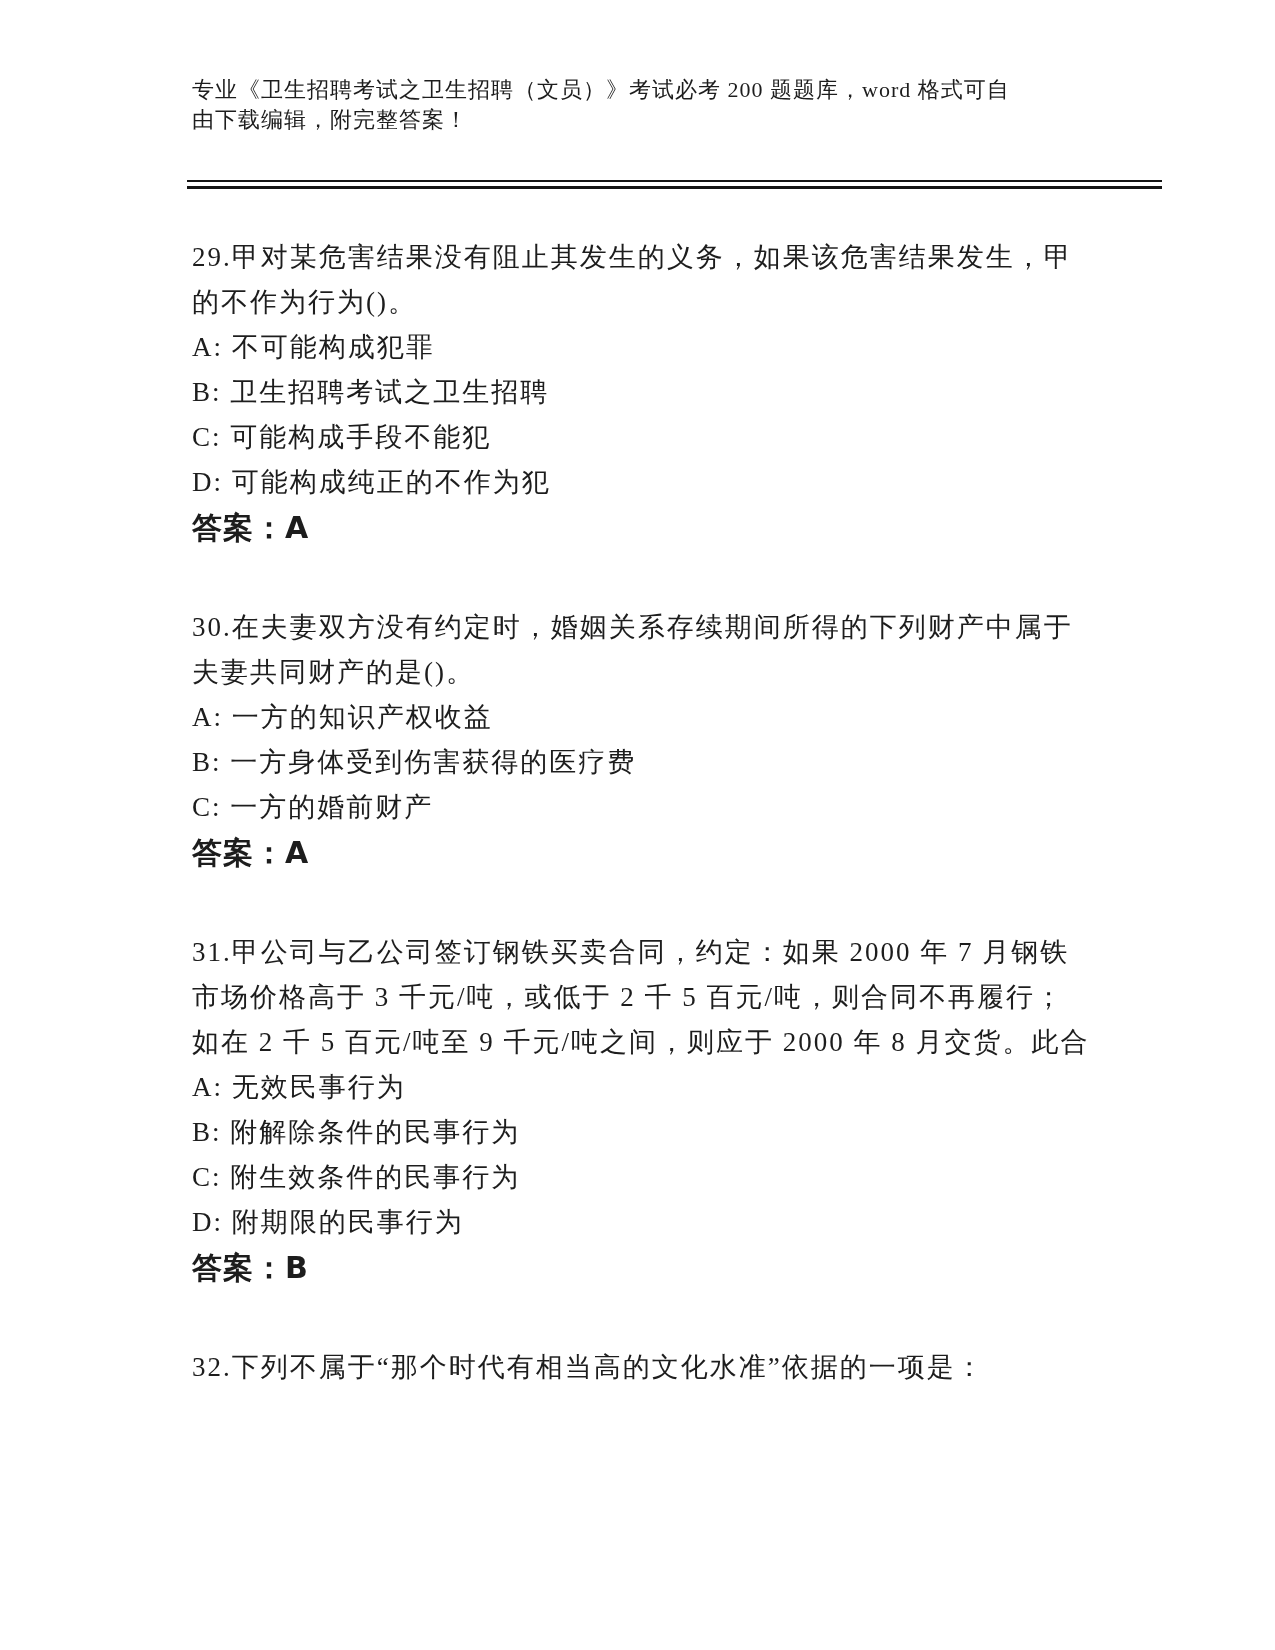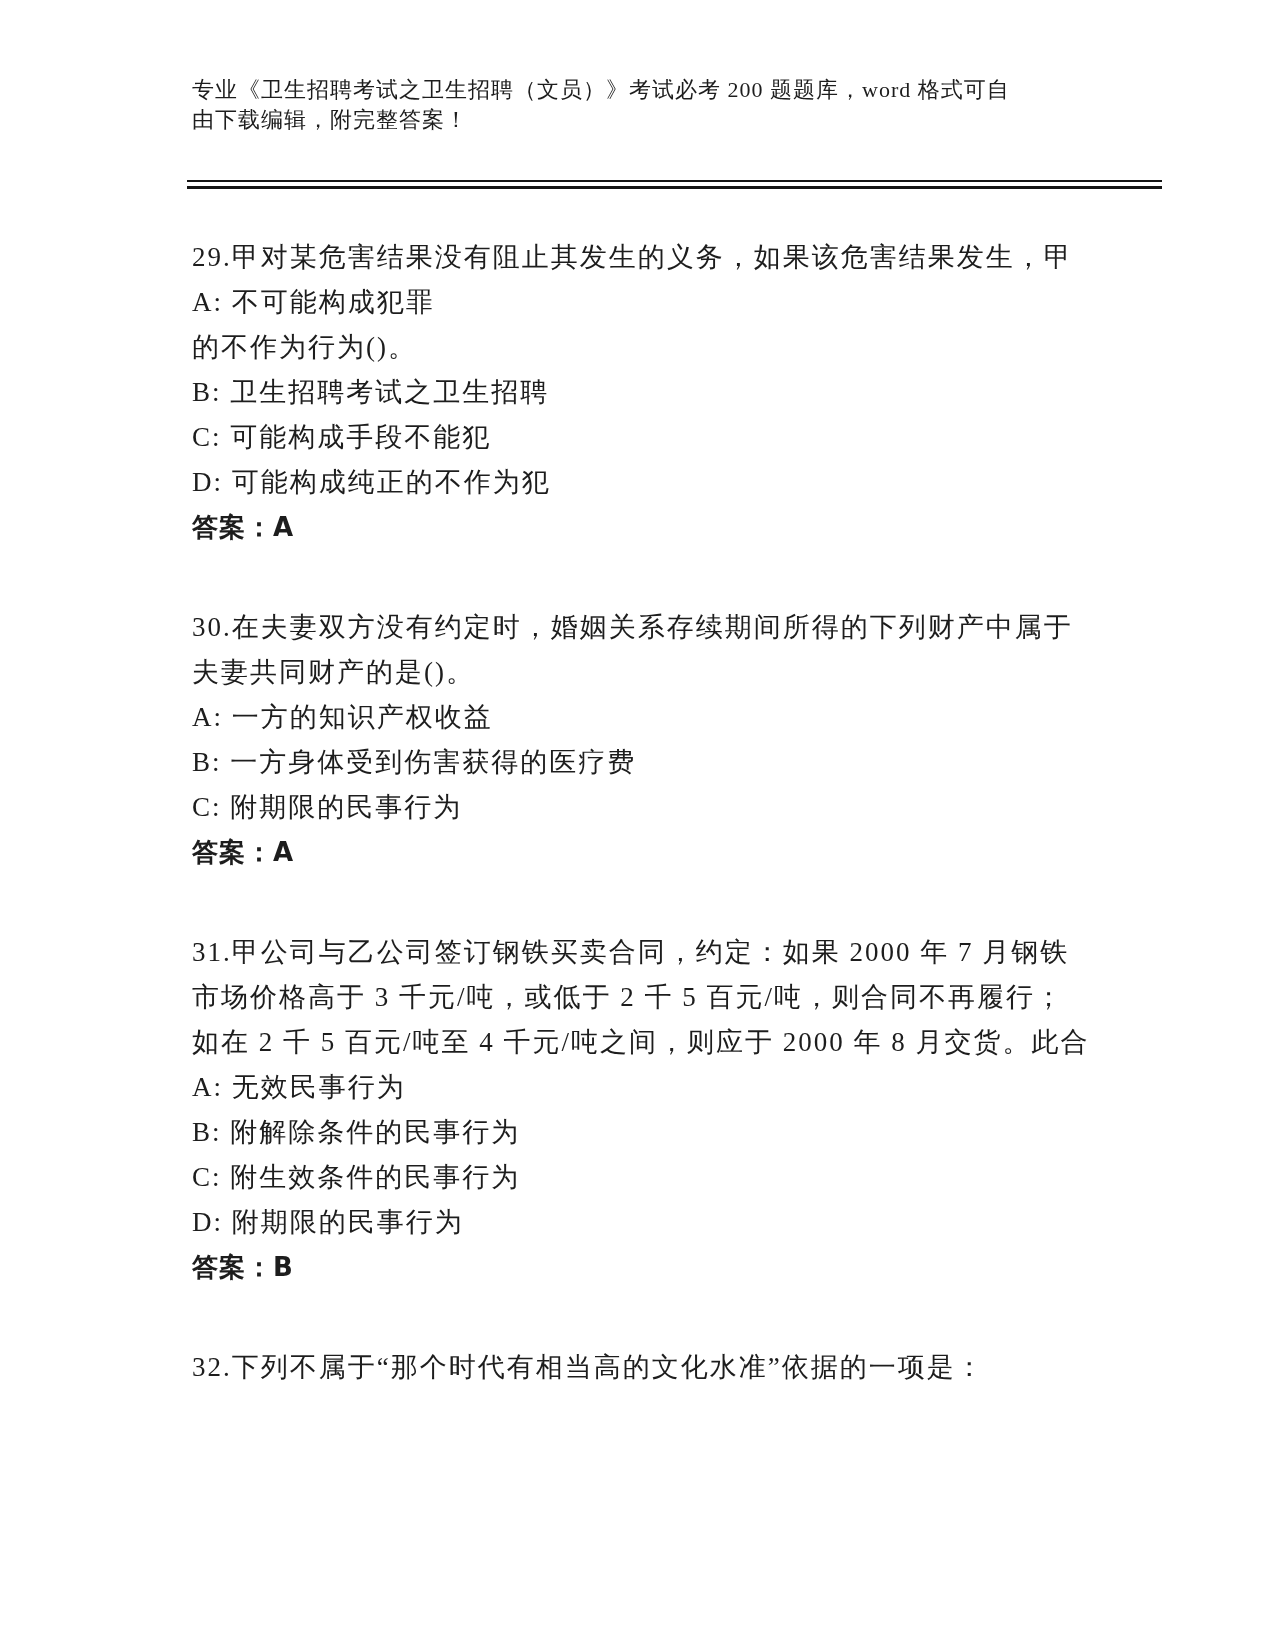--- a/index.html
+++ b/index.html
@@ -32,60 +32,60 @@
     font-size:27px;
     line-height:45px;
     letter-spacing:2px;
   }
   .qblock{margin-bottom:55px;margin-top:44px;}
   .line{white-space:nowrap;}
   .answer-line{
     font-family:"DejaVu Sans","Liberation Sans",sans-serif;
     font-weight:700;
     letter-spacing:1px;
-    font-size:26px;
+    font-size:30px;
   }
 </style>
 </head>
 <body>
 
 <div class="page">
 
   <div class="header">
     <div class="line">专业《卫生招聘考试之卫生招聘（文员）》考试必考 200 题题库，word 格式可自</div>
     <div class="line">由下载编辑，附完整答案！</div>
   </div>
 
   <div class="header-rule"></div>
 
   <div class="doc-body">
 
     <div class="qblock">
       <div class="line">29.甲对某危害结果没有阻止其发生的义务，如果该危害结果发生，甲</div>
+      <div class="line">的不作为行为()。</div>
       <div class="line">A: 不可能构成犯罪</div>
-      <div class="line">的不作为行为()。</div>
       <div class="line">B: 卫生招聘考试之卫生招聘</div>
       <div class="line">C: 可能构成手段不能犯</div>
       <div class="line">D: 可能构成纯正的不作为犯</div>
       <div class="line answer-line">答案：A</div>
     </div>
 
     <div class="qblock">
       <div class="line">30.在夫妻双方没有约定时，婚姻关系存续期间所得的下列财产中属于</div>
       <div class="line">夫妻共同财产的是()。</div>
       <div class="line">A: 一方的知识产权收益</div>
       <div class="line">B: 一方身体受到伤害获得的医疗费</div>
-      <div class="line">C: 附期限的民事行为</div>
+      <div class="line">C: 一方的婚前财产</div>
       <div class="line answer-line">答案：A</div>
     </div>
 
     <div class="qblock">
       <div class="line">31.甲公司与乙公司签订钢铁买卖合同，约定：如果 2000 年 7 月钢铁</div>
       <div class="line">市场价格高于 3 千元/吨，或低于 2 千 5 百元/吨，则合同不再履行；</div>
-      <div class="line">如在 2 千 5 百元/吨至 4 千元/吨之间，则应于 2000 年 8 月交货。此合</div>
+      <div class="line">如在 2 千 5 百元/吨至 9 千元/吨之间，则应于 2000 年 8 月交货。此合</div>
       <div class="line">A: 无效民事行为</div>
       <div class="line">B: 附解除条件的民事行为</div>
       <div class="line">C: 附生效条件的民事行为</div>
       <div class="line">D: 附期限的民事行为</div>
       <div class="line answer-line">答案：B</div>
     </div>
 
     <div class="qblock">
       <div class="line">32.下列不属于“那个时代有相当高的文化水准”依据的一项是：</div>
     </div>

